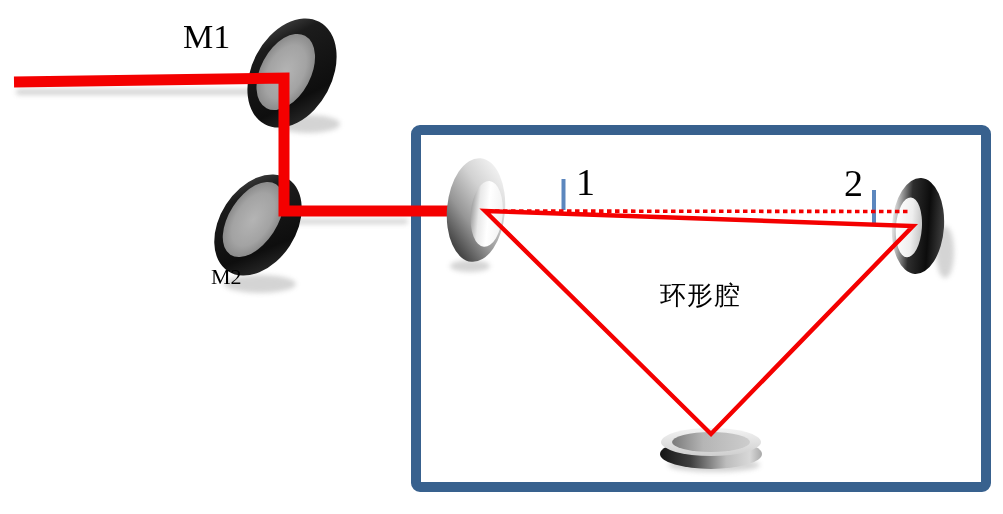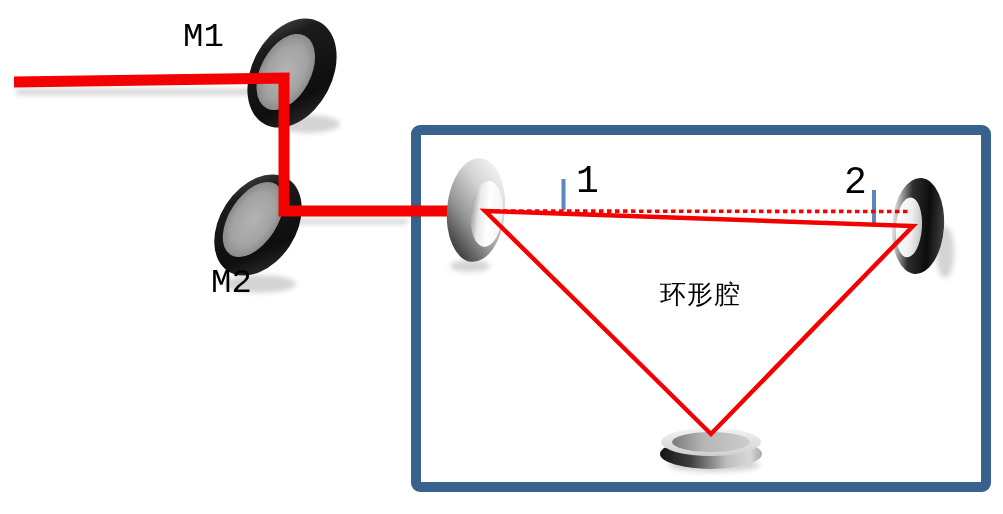--- a/index.html
+++ b/index.html
@@ -16,24 +16,24 @@
     background:var(--background);
     overflow:hidden;
     font-family:"Liberation Serif","DejaVu Serif",serif;
   }
   .canvas svg{position:absolute;left:0;top:0;}
   .lbl{
     position:absolute;
     color:var(--label-color);
     line-height:1;
     white-space:nowrap;
-    font-family:Liberation Mono, monospace;
+    font-family:Liberation Serif, serif;
   }
   .lbl-m1{left:183px;top:20px;font-size:34px;}
-  .lbl-m2{left:211px;top:266px;font-size:34px;}
+  .lbl-m2{left:211px;top:266px;font-size:22px;}
   .lbl-1{left:576px;top:163px;font-size:38px;}
   .lbl-2{left:844px;top:164px;font-size:38px;}
   .lbl-cavity{left:660px;top:283px;font-size:26px;letter-spacing:1px;}
   .box-rect{stroke:var(--box-border);stroke-width:10;fill:none;}
   .beam-thick{stroke:var(--beam-red);stroke-width:11;fill:none;stroke-linejoin:miter;stroke-linecap:butt;}
   .beam-thin{stroke:var(--beam-red);stroke-width:4.4;fill:none;stroke-linejoin:miter;}
   .beam-dotted{stroke:var(--beam-red);stroke-width:3.6;fill:none;stroke-dasharray:4.5 3.5;}
   .tick{stroke:var(--tick-mark);stroke-width:4;stroke-linecap:butt;}
 </style>
 </head>

